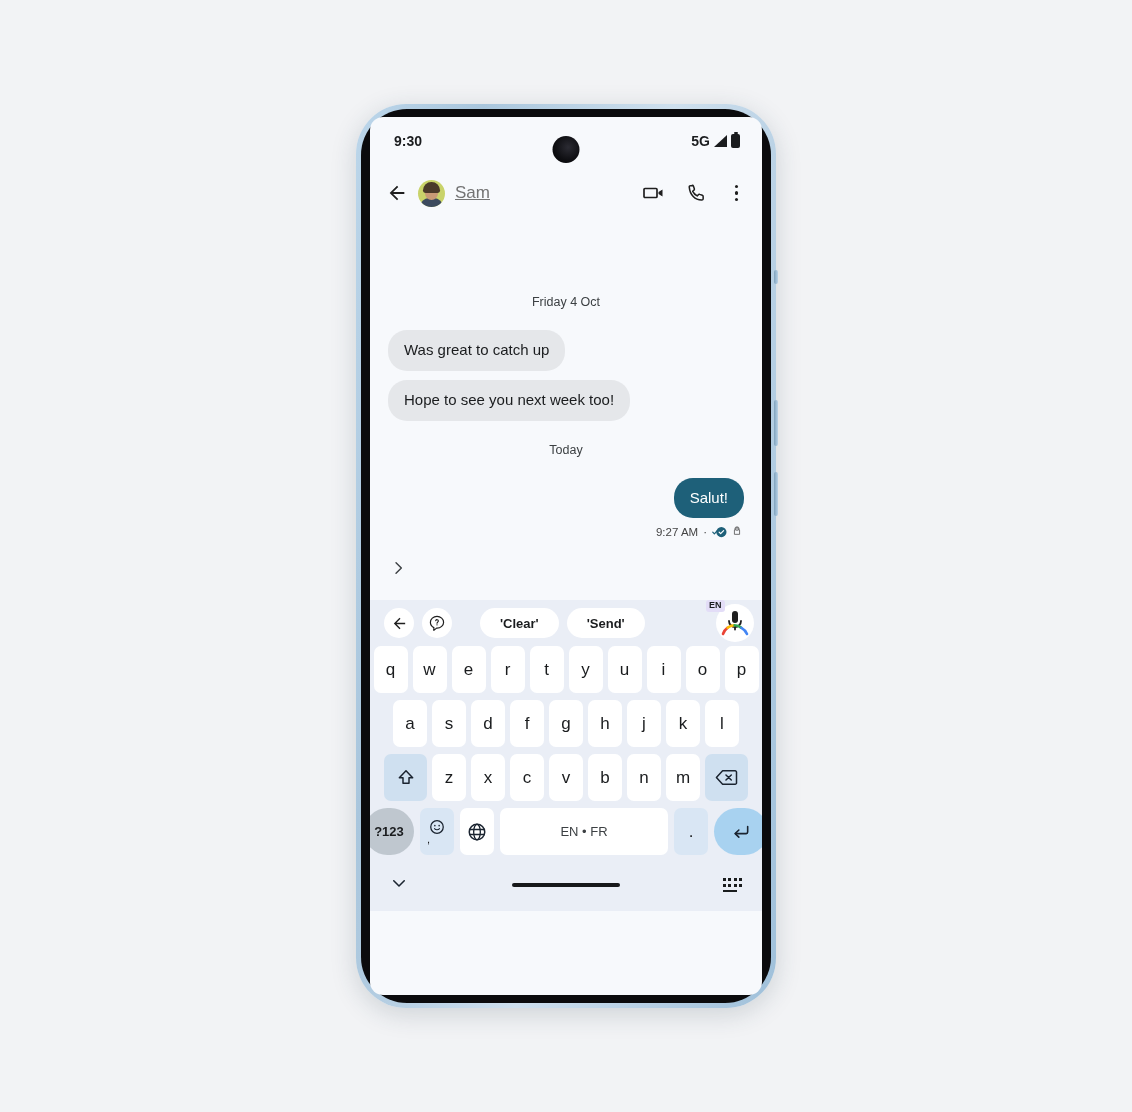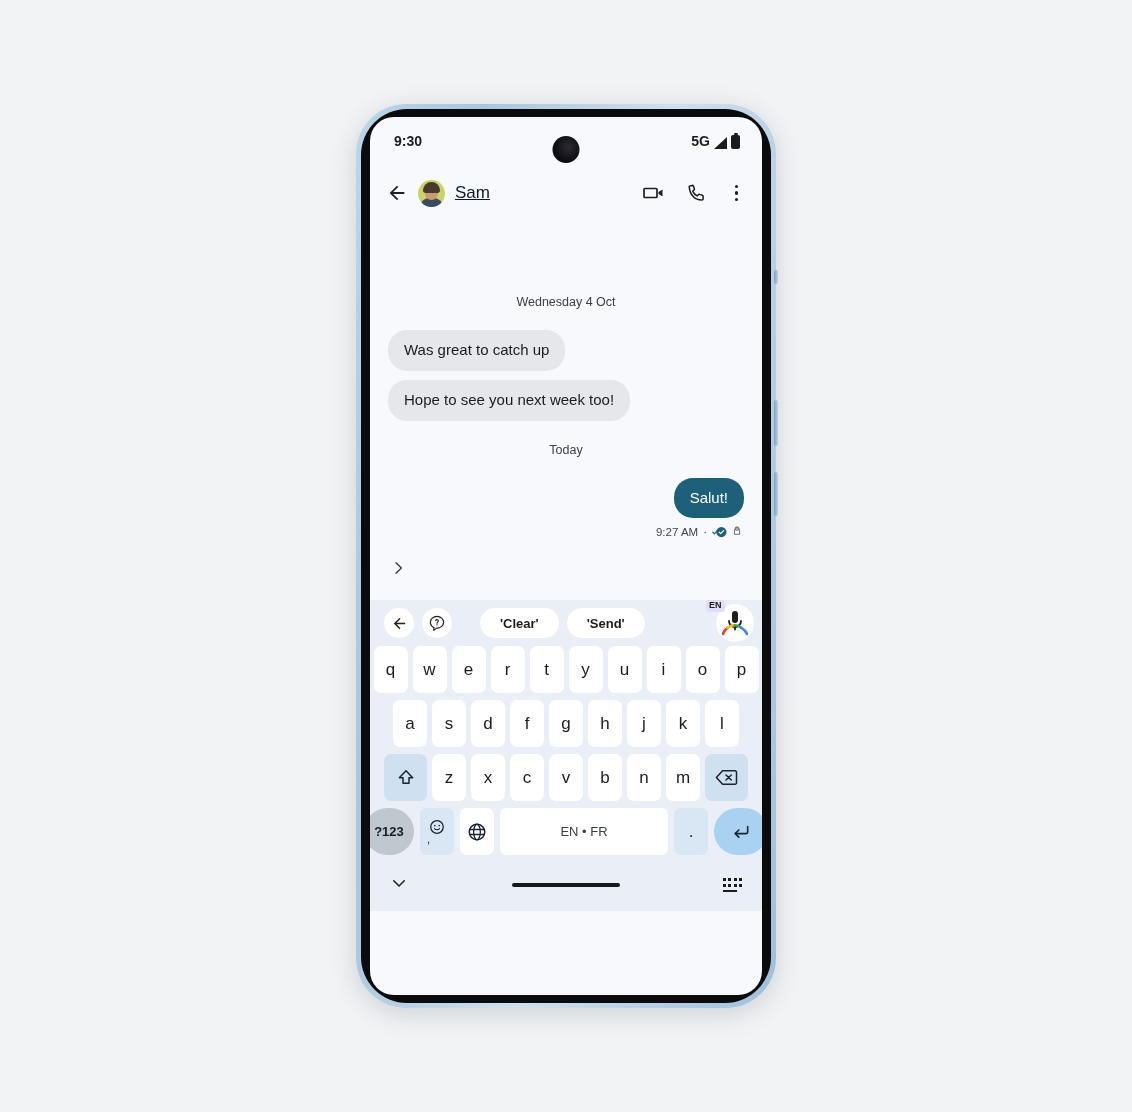--- a/index.html
+++ b/index.html
@@ -22,21 +22,21 @@
   }
   #phone-body{
     width:100%; height:100%;
     border-radius:46px;
     background:#0b0b0d;
     padding:8px 9px;
   }
   #phone-screen{
     position:relative;
     width:100%; height:100%;
-    border-radius:24px;
+    border-radius:13px;
     background:#f7f9fc;
     overflow:hidden;
   }
   
   .side-btn{ position:absolute; right:-2px; width:4px; border-radius:3px;
              background:linear-gradient(90deg,#7fa2bd,#b9d2e6); }
   #btn-volume{ top:166px; height:14px; }
   #btn-power { top:296px; height:46px; }
   #btn-extra { top:368px; height:44px; }
 
@@ -47,36 +47,36 @@
     background:radial-gradient(circle at 58% 42%, #2b2b33 0%, #101014 55%, #000 100%);
     z-index:30;
   }
 
   
   #status-bar{
     height:48px; display:flex; align-items:center;
     justify-content:space-between; padding:0 22px 0 24px;
     font-size:14px; font-weight:bold; color:#1a1c1e;
   }
-  #status-right{ display:flex; align-items:flex-end; gap:4px; }
+  #status-right{ display:flex; align-items:center; gap:4px; }
   #status-right .sig{ width:0;height:0;border-style:solid;
       border-width:0 0 12px 13px; border-color:transparent transparent #1a1c1e transparent;}
   #status-right .bat{ width:9px;height:14px;border-radius:2px;background:#1a1c1e;position:relative;}
   #status-right .bat:before{content:"";position:absolute;top:-2px;left:2.5px;width:4px;height:2px;border-radius:1px;background:#1a1c1e;}
 
   
   #app-bar{ height:56px; display:flex; align-items:center; padding:0 18px 0 16px; gap:10px; }
   #avatar{
     width:27px;height:27px;border-radius:50%;flex:none;overflow:hidden;
     background:#c9d36a;position:relative;
   }
   #avatar .hair{position:absolute;left:5px;top:2px;width:17px;height:11px;border-radius:9px 9px 3px 3px;background:#4a3a2a;}
   #avatar .face{position:absolute;left:7px;top:7px;width:13px;height:13px;border-radius:50%;background:#c89a76;}
   #avatar .body{position:absolute;left:2px;bottom:0;width:23px;height:9px;border-radius:9px 9px 0 0;background:#3c4a5e;}
-  #contact-name{ font-size:17px; color:#0f172a; flex:1;text-decoration:underline; }
+  #contact-name{ font-size:17px; color:#737373; flex:1;text-decoration:underline; }
   #app-bar-actions{ display:flex; align-items:center; gap:20px; }
   .icon-btn{ display:flex;align-items:center;justify-content:center;cursor:pointer; }
   #overflow-dots{ display:flex;flex-direction:column;gap:3px;align-items:center;padding:2px 6px; }
   #overflow-dots i{ width:3.5px;height:3.5px;border-radius:50%;background:#1f1f1f;display:block; }
 
   
   #conversation{ position:relative; }
   .date-sep{ text-align:center; font-size:12.5px; color:#3c4043; padding:14px 0 12px; }
   #rcs-banner{
     background:#eceff3; padding:11px 0; text-align:center;
@@ -206,21 +206,21 @@
           <div id="overflow-dots">
               <i></i>
               <i></i>
               <i></i>
             </div>
         </div>
       </div>
 
       <div id="conversation">
         <div style="height:60px"></div>
-        <div class="date-sep">Wednesday 4 Oct</div>
+        <div class="date-sep">Friday 4 Oct</div>
 
 
         <div class="msg-row in">
           <div class="bubble in">Was great to catch up</div>
         </div>
         <div class="msg-row in">
           <div class="bubble in">Hope to see you next week too!</div>
         </div>
 
         <div class="date-sep" style="padding-top:22px">Today</div>

